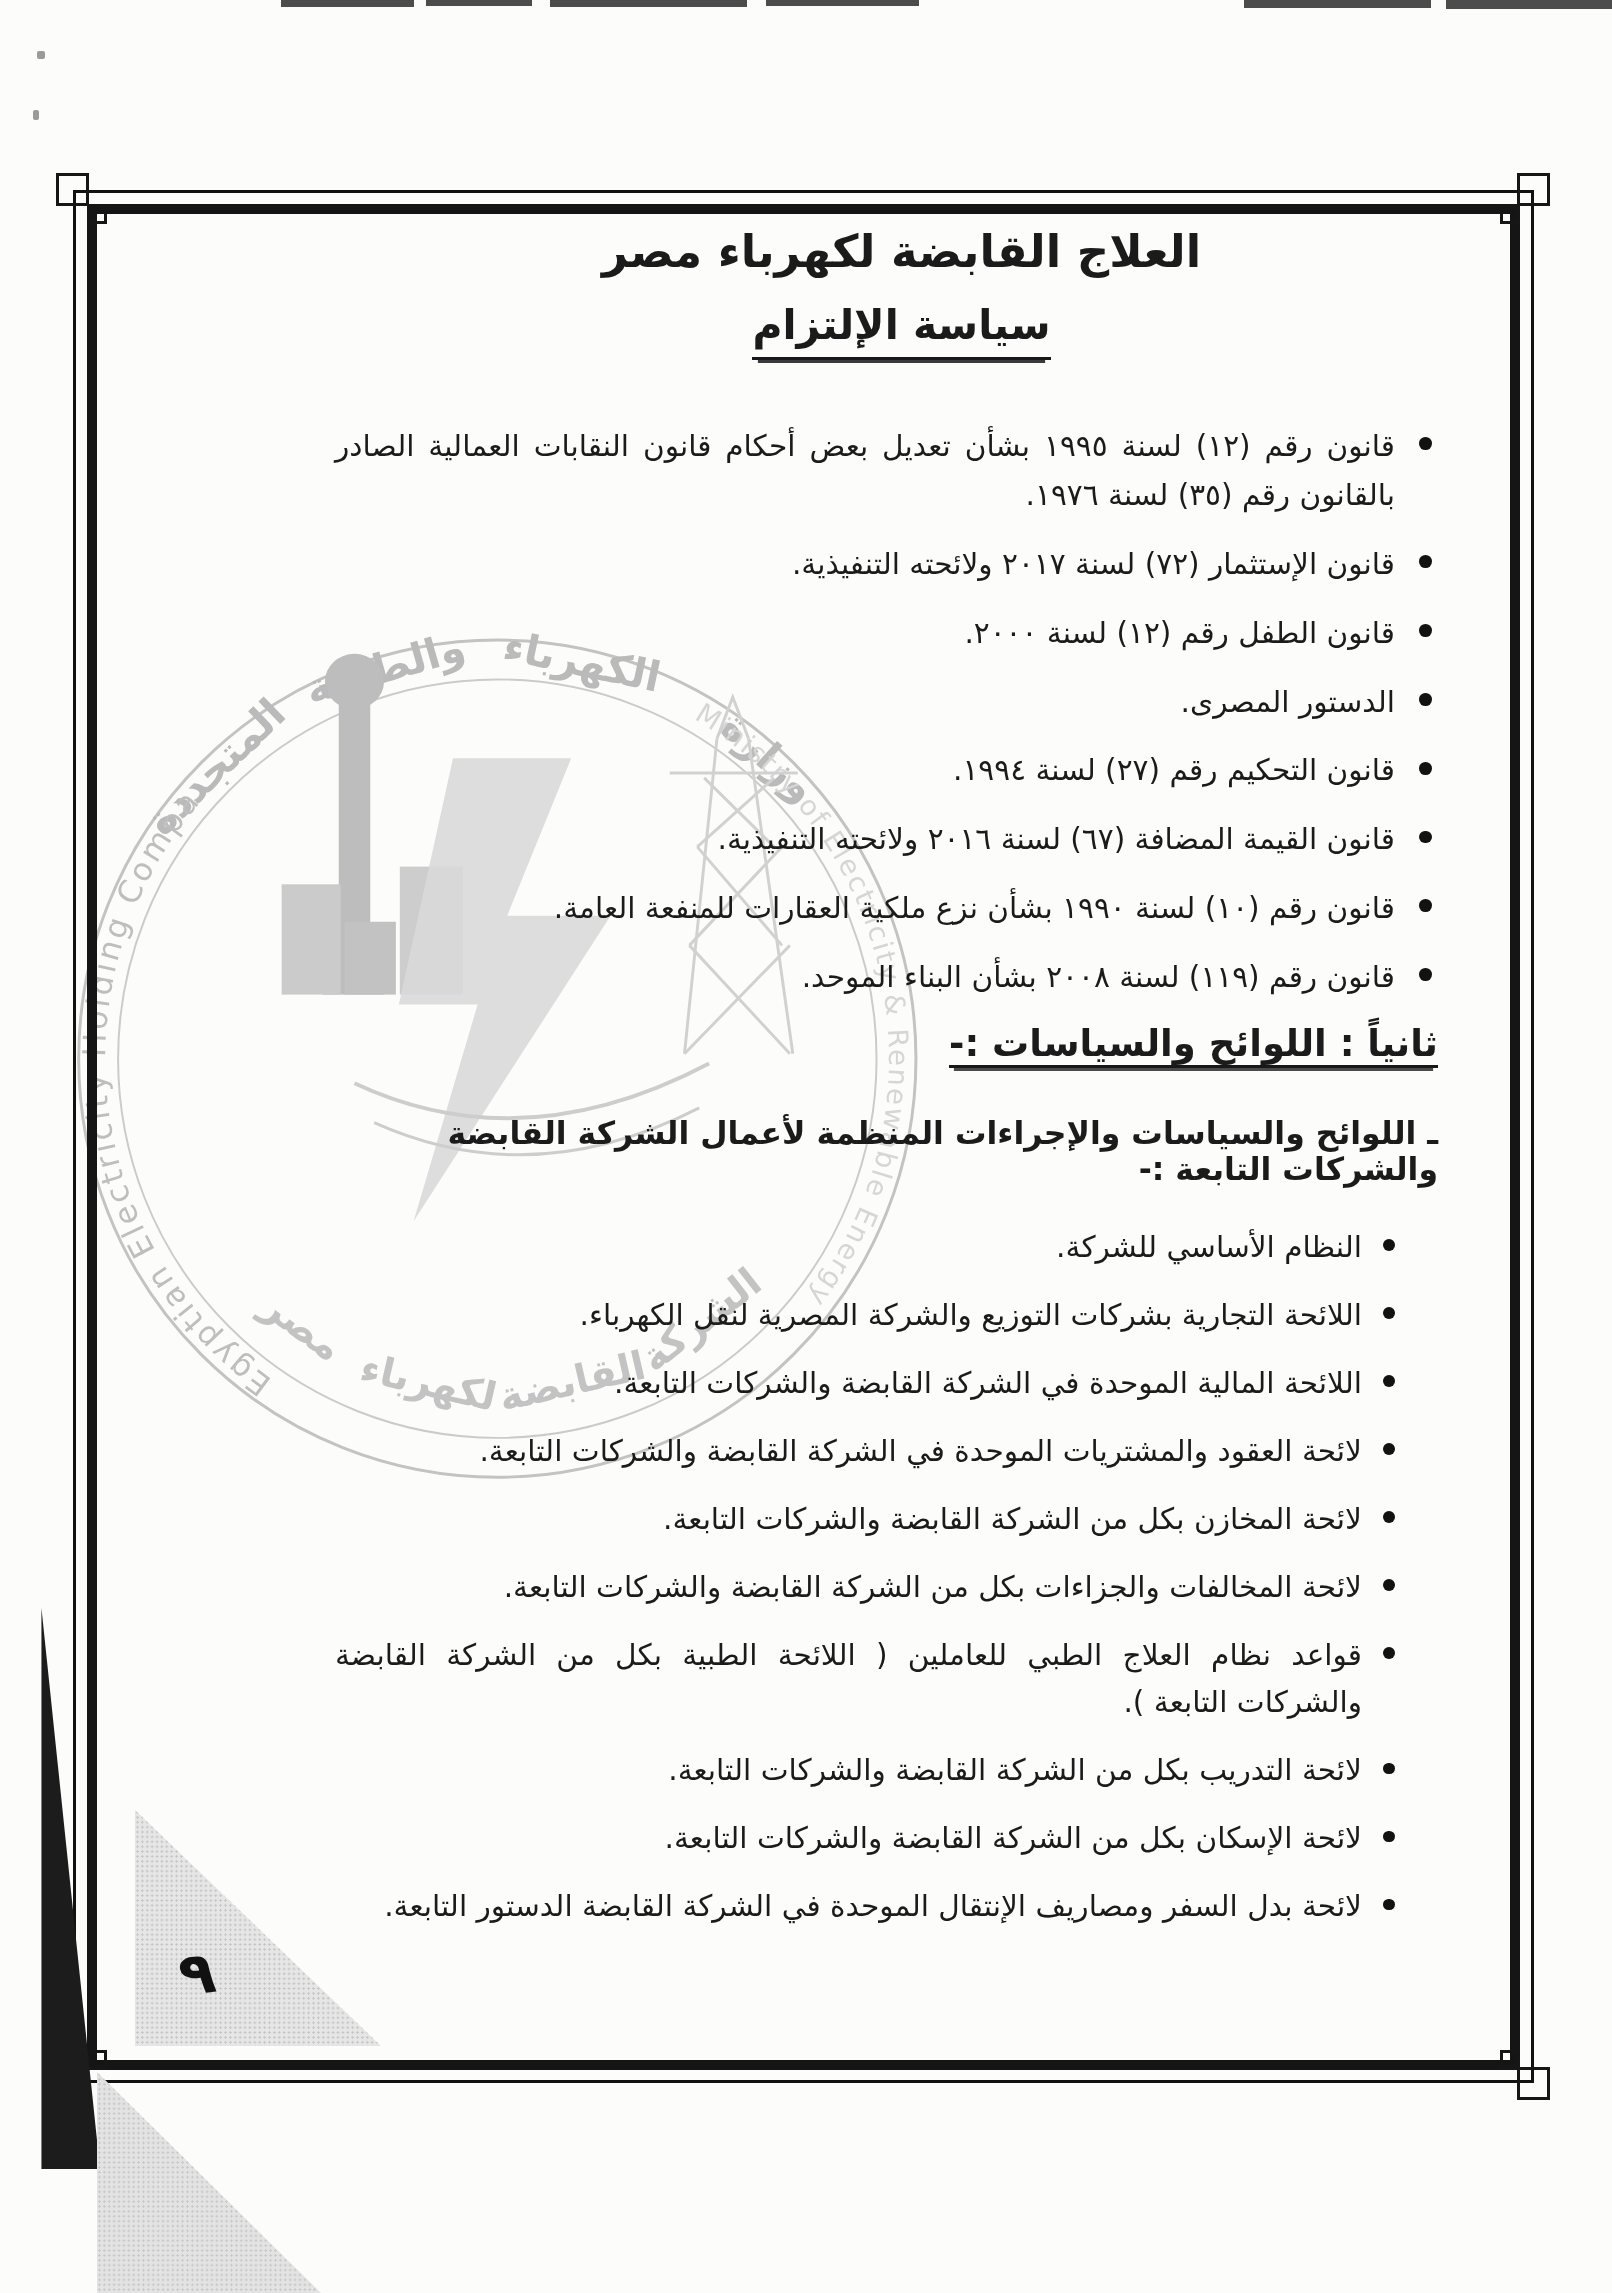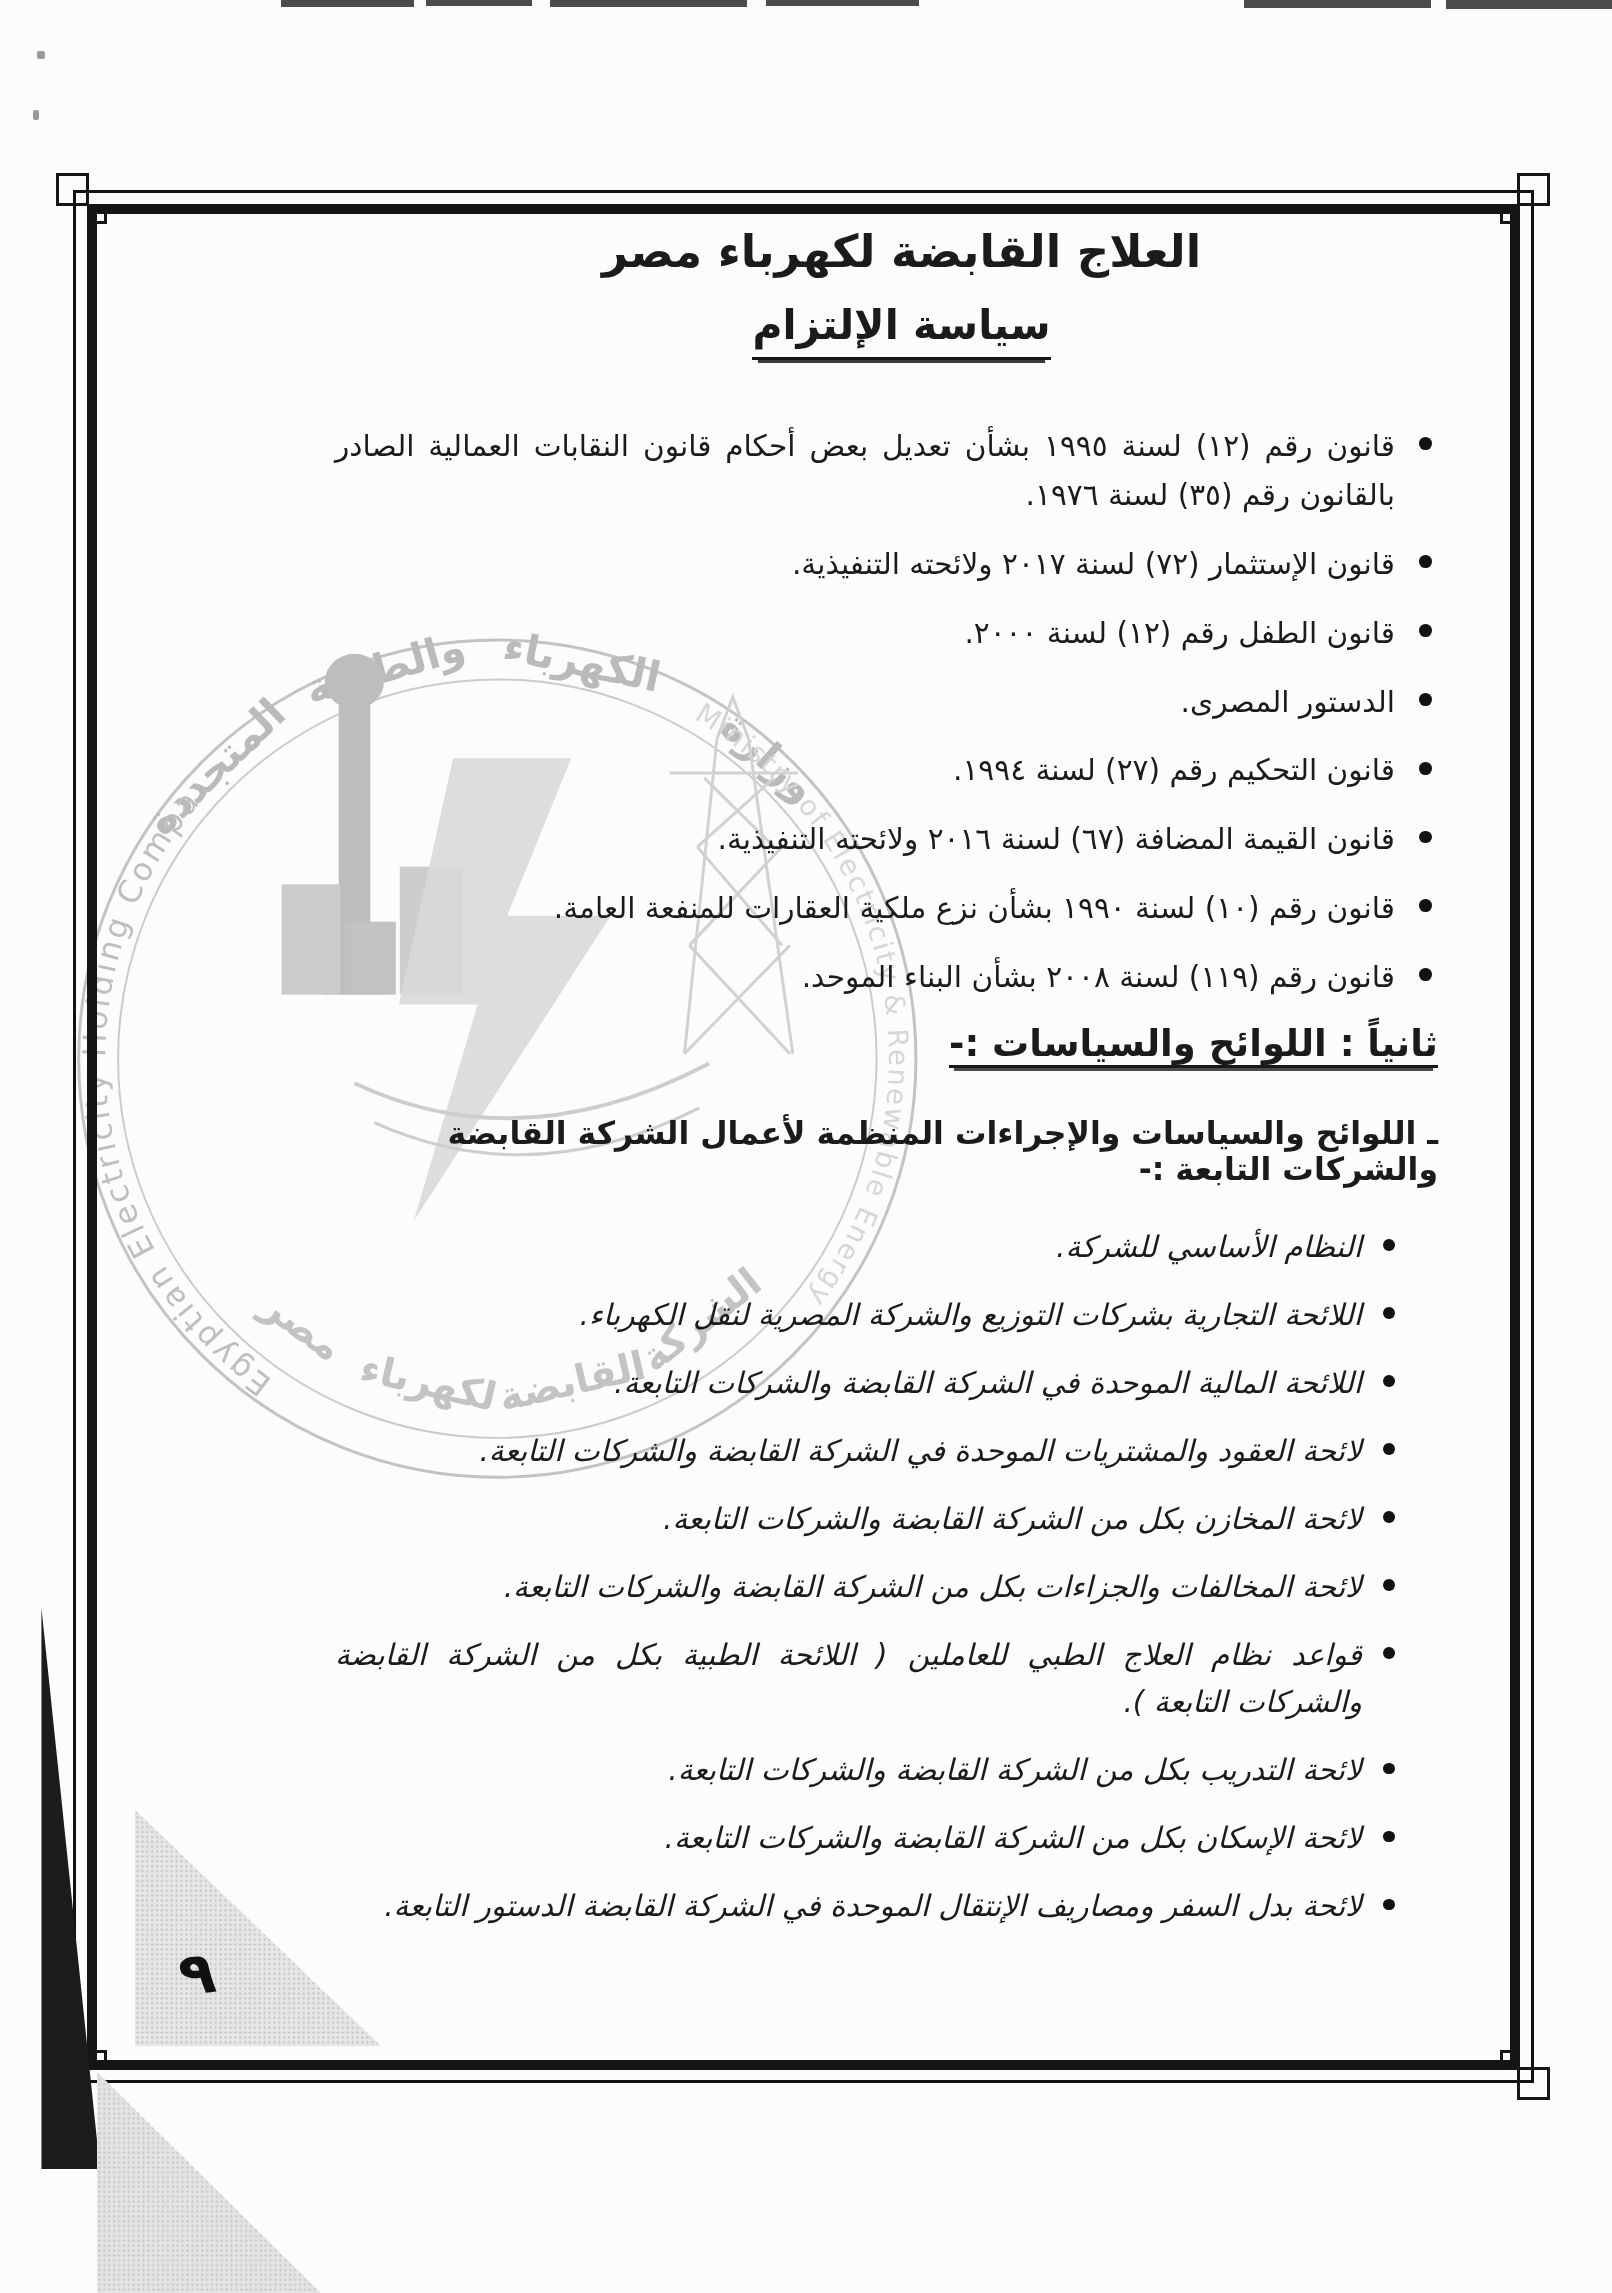--- a/index.html
+++ b/index.html
@@ -87,21 +87,21 @@
   }
   .section-heading span{
     display:inline-block;padding-bottom:0;
     border-bottom:3px solid #181818;
     box-shadow:0 7.9px 0 -4.9px #4a4a4a;
   }
   .section-intro{
     font-size:31.5px;font-weight:bold;margin:0 0 37px 0;
   }
   ul.doc-list.sub{margin-right:37px;}
-  ul.doc-list.sub li{margin-bottom:20.7px;padding-right:39px;font-size:29.6px;line-height:1.6;font-style:italic;}
+  ul.doc-list.sub li{margin-bottom:20.7px;padding-right:39px;font-size:29.6px;line-height:1.6;}
   ul.doc-list.sub li::before{width:11.8px;height:11.8px;}
 </style>
 </head>
 <body>
 
 <div class="page">
 
   <div class="artifact" style="left:281px;top:0;width:133px;height:6.9px;"></div>
   <div class="artifact" style="left:426px;top:0;width:106px;height:5.9px;"></div>
   <div class="artifact" style="left:550px;top:0;width:197px;height:6.9px;"></div>

